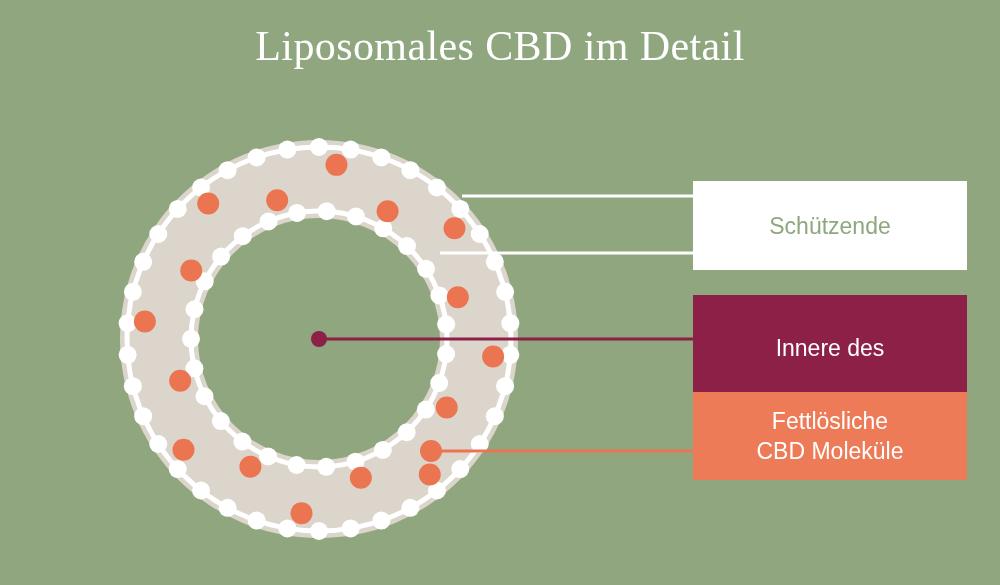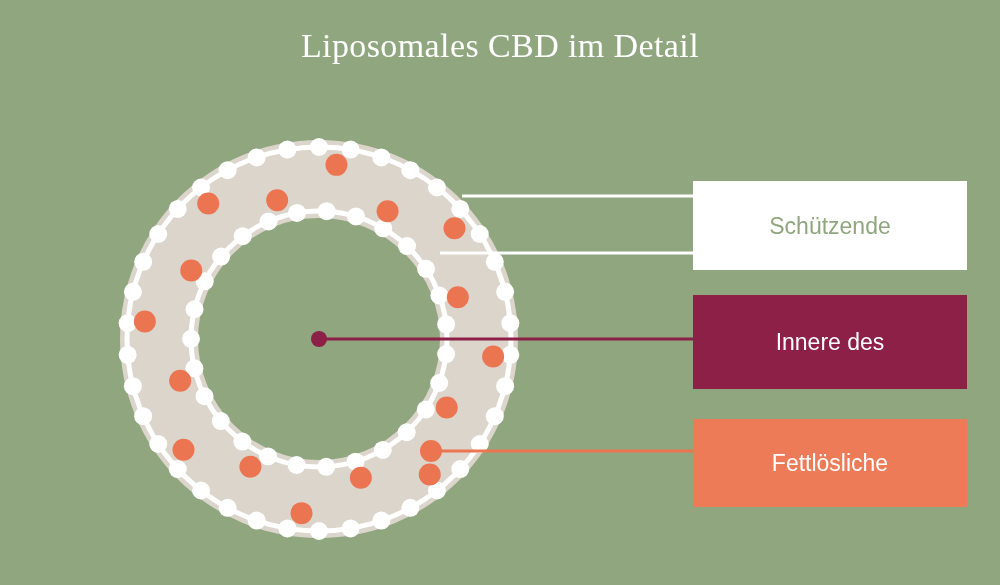--- a/index.html
+++ b/index.html
@@ -21,21 +21,21 @@
   }
 
   
   #title {
     position: absolute;
     left: 0;
     top: 26px;
     width: 1000px;
     text-align: center;
     font-family: "Liberation Serif", serif;
-    font-size: 34px;
+    font-size: 42px;
     line-height: 40px;
     color: #FFFFFF;
     letter-spacing: 0.4px;
   }
 
   
   #diagram {
     position: absolute;
     left: 0;
     top: 0;
@@ -60,27 +60,27 @@
   .callout .ln { display: block; white-space: nowrap; }
 
   #callout-bilayer {
     top: 181px;
     height: 89px;
     background: #FFFFFF;
     color: #8FA67F;
   }
   #callout-interior {
     top: 295px;
-    height: 94px;
+    height: 105px;
     background: #8C2046;
     color: #FFFFFF;
     justify-content: center;
   }
   #callout-molecules {
-    top: 419px;
+    top: 392px;
     height: 88px;
     background: #EE7B57;
     color: #FFFFFF;
   }
 </style>
 </head>
 <body>
 
 <div id="stage">
 
@@ -184,15 +184,16 @@
   <div class="callout" id="callout-bilayer">
     <span class="ln">Schützende</span>
   </div>
 
   <div class="callout" id="callout-interior">
     <span class="ln">Innere des</span>
   </div>
 
   <div class="callout" id="callout-molecules">
     <span class="ln">Fettlösliche</span>
+    <span class="ln">CBD Moleküle</span>
   </div>
 
 </div>
 
 </body></html>

